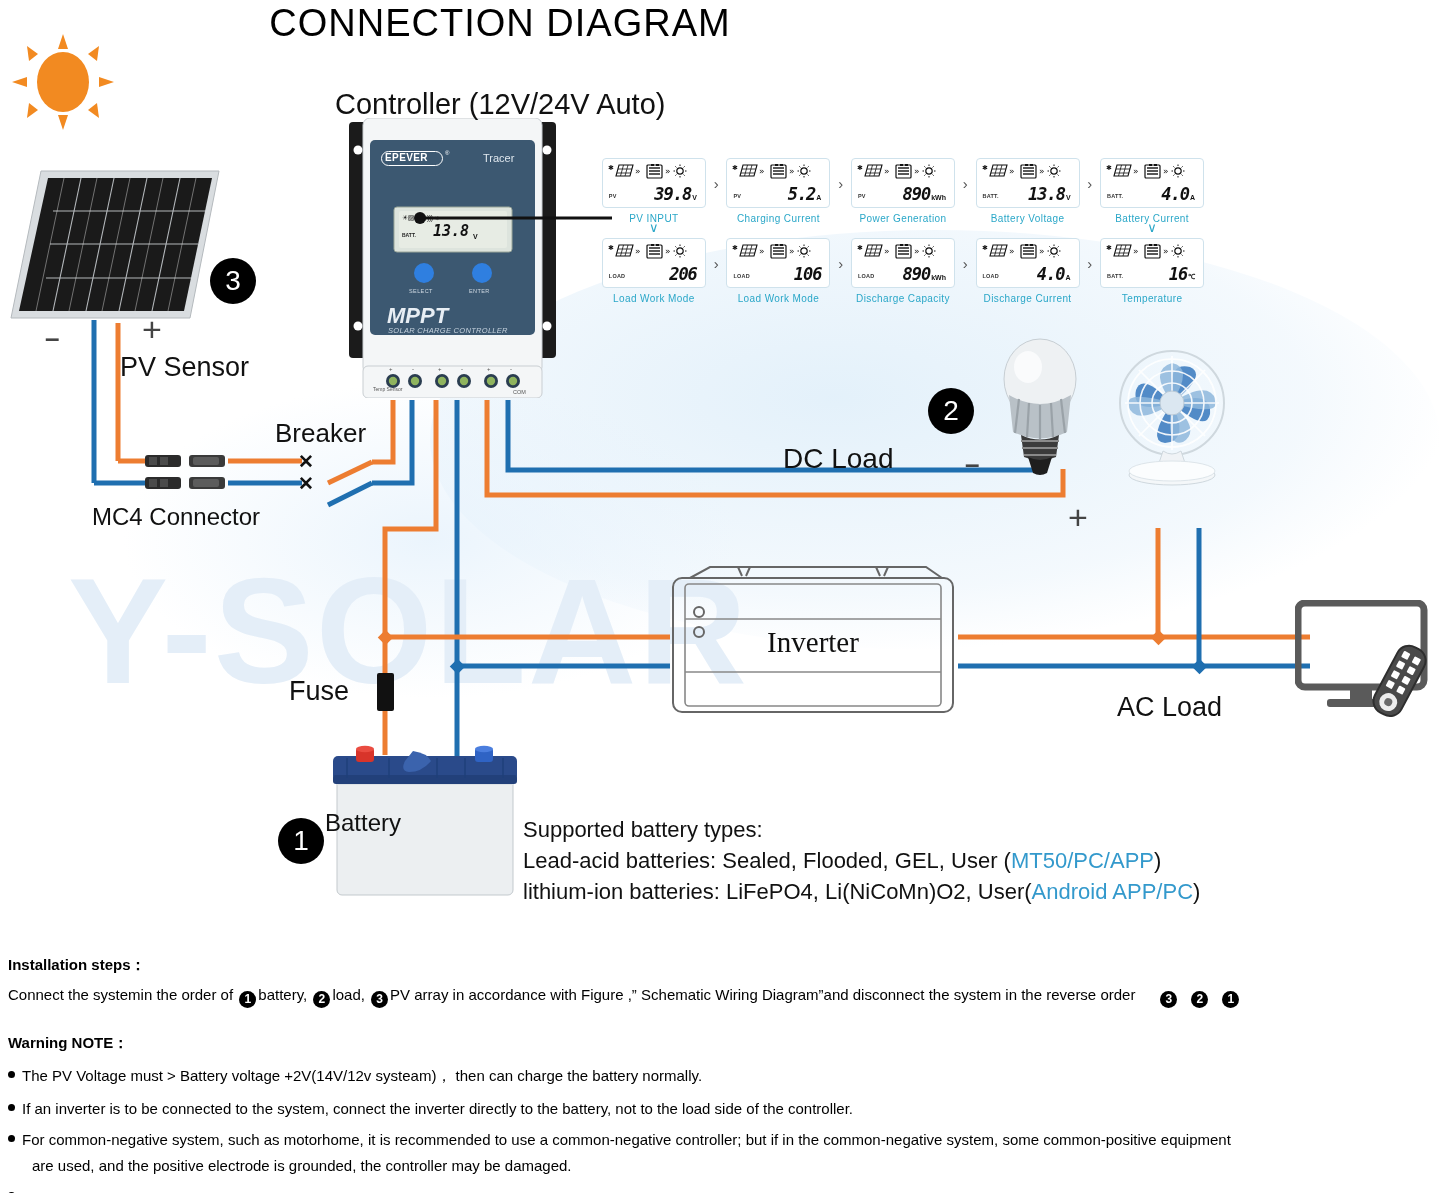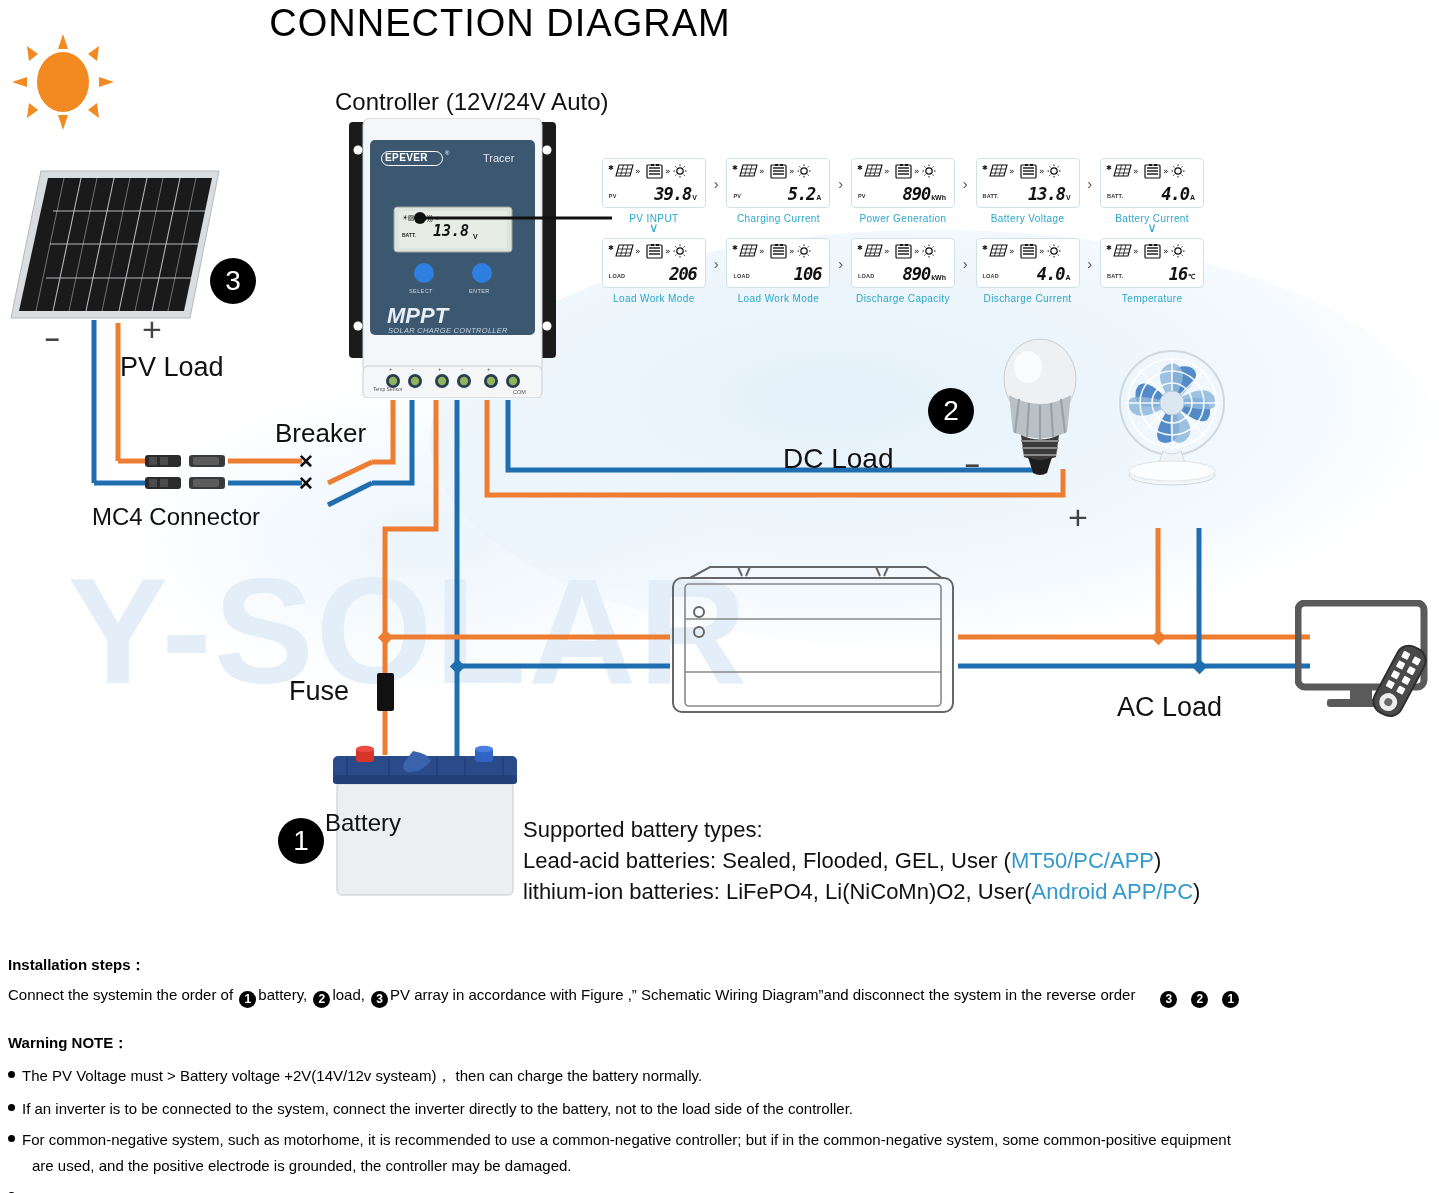--- a/index.html
+++ b/index.html
@@ -48,21 +48,21 @@
   #sun-wrap { left: 8px; top: 32px; width: 110px; height: 100px; z-index: 4; }
 
   
   #pv-panel { left: 8px; top: 168px; width: 215px; height: 155px; z-index: 4; }
   #pv-minus { left: 45px; top: 323px; font-size: 26px; font-weight: bold; color:#444; z-index:5;}
   #pv-plus  { left: 142px; top: 310px; font-size: 34px; font-weight: 300; color:#444; z-index:5;}
   #pv-label { left: 120px; top: 352px; font-size: 27px; color:#111; z-index:5;}
   #badge3 { left: 210px; top: 258px; z-index: 6; }
 
   
-  #ctrl-title { left: 335px; top: 88px; font-size: 24px; color:#111; z-index:6;}
+  #ctrl-title { left: 335px; top: 88px; font-size: 29px; color:#111; z-index:6;}
   #controller { left: 345px; top: 118px; width: 215px; height: 260px; z-index: 5;}
 
   
   #lbl-breaker { left: 275px; top: 418px; font-size: 26px; color:#111; z-index:6;}
   #lbl-mc4 { left: 92px; top: 503px; font-size: 24px; color:#111; z-index:6;text-align:right;}
   #lbl-fuse { left: 289px; top: 676px; font-size: 27px; color:#111; z-index:6;}
   #lbl-dcload { left: 783px; top: 443px; font-size: 28px; color:#111; z-index:6;}
   #dc-minus { left: 965px; top: 449px; font-size: 26px; font-weight:bold; color:#444; z-index:6;}
   #dc-plus  { left: 1068px; top: 498px; font-size: 34px; font-weight:300; color:#444; z-index:6;}
   #lbl-acload { left: 1117px; top: 692px; font-size: 27px; color:#111; z-index:6;}
@@ -226,21 +226,21 @@
       <line x1="56" y1="10" x2="28" y2="143"></line>
       <line x1="89" y1="10" x2="61" y2="143"></line>
       <line x1="122" y1="10" x2="94" y2="143"></line>
       <line x1="155" y1="10" x2="127" y2="143"></line>
       <line x1="188" y1="10" x2="160" y2="143"></line>
     </g>
   </svg>
 </div>
 <div class="abs" id="pv-minus">–</div>
 <div class="abs" id="pv-plus">+</div>
-<div class="abs" id="pv-label">PV Load</div>
+<div class="abs" id="pv-label">PV Sensor</div>
 <div class="abs badge" id="badge3">3</div>
 
 <div class="abs" id="ctrl-title">Controller (12V/24V Auto)</div>
 <div class="abs" id="controller">
   <svg width="215" height="280" viewBox="0 0 215 280" style="position:absolute;left:0;top:0;">
     <rect x="4" y="4" width="18" height="236" rx="4" fill="#1b1b1b"></rect>
     <rect x="193" y="4" width="18" height="236" rx="4" fill="#1b1b1b"></rect>
     <circle cx="13" cy="32" r="4.5" fill="#fff"></circle>
       <circle cx="202" cy="32" r="4.5" fill="#fff"></circle>
     <circle cx="13" cy="208" r="4.5" fill="#fff"></circle>
@@ -888,20 +888,21 @@
   <svg width="290" height="155" viewBox="0 0 290 155" style="position:absolute;left:0;top:0;">
     <path d="M22,16 L42,5 L258,5 L274,16" fill="none" stroke="#666" stroke-width="2"></path>
     <path d="M70,5 L74,14 M82,5 L78,14 M208,5 L212,14 M220,5 L216,14" stroke="#666" stroke-width="2" fill="none"></path>
     <rect x="5" y="16" width="280" height="134" rx="9" fill="none" stroke="#666" stroke-width="2"></rect>
     <rect x="17" y="22" width="256" height="122" rx="4" fill="none" stroke="#888" stroke-width="1.6"></rect>
     <line x1="17" y1="57" x2="273" y2="57" stroke="#888" stroke-width="1.6"></line>
     <line x1="17" y1="110" x2="273" y2="110" stroke="#888" stroke-width="1.6"></line>
     <circle cx="31" cy="50" r="5" fill="none" stroke="#666" stroke-width="2"></circle>
     <circle cx="31" cy="70" r="5" fill="none" stroke="#666" stroke-width="2"></circle>
   </svg>
+  <div id="inv-label">Inverter</div>
 </div>
 
 <div class="abs" id="battery">
   <svg width="200" height="155" viewBox="0 0 200 155" style="position:absolute;left:0;top:0;">
     <rect x="12" y="30" width="176" height="120" rx="5" fill="#eceff1" stroke="#c3c9cd"></rect>
     <rect x="12" y="30" width="176" height="10" fill="#dde2e6"></rect>
     <rect x="8" y="11" width="184" height="25" rx="5" fill="#2a4a8a"></rect>
     <rect x="8" y="30" width="184" height="9" rx="3" fill="#22407a"></rect>
     <rect x="31" y="3" width="18" height="14" rx="3" fill="#d8342a"></rect>
     <ellipse cx="40" cy="4" rx="9" ry="3.2" fill="#ea4c41"></ellipse>

